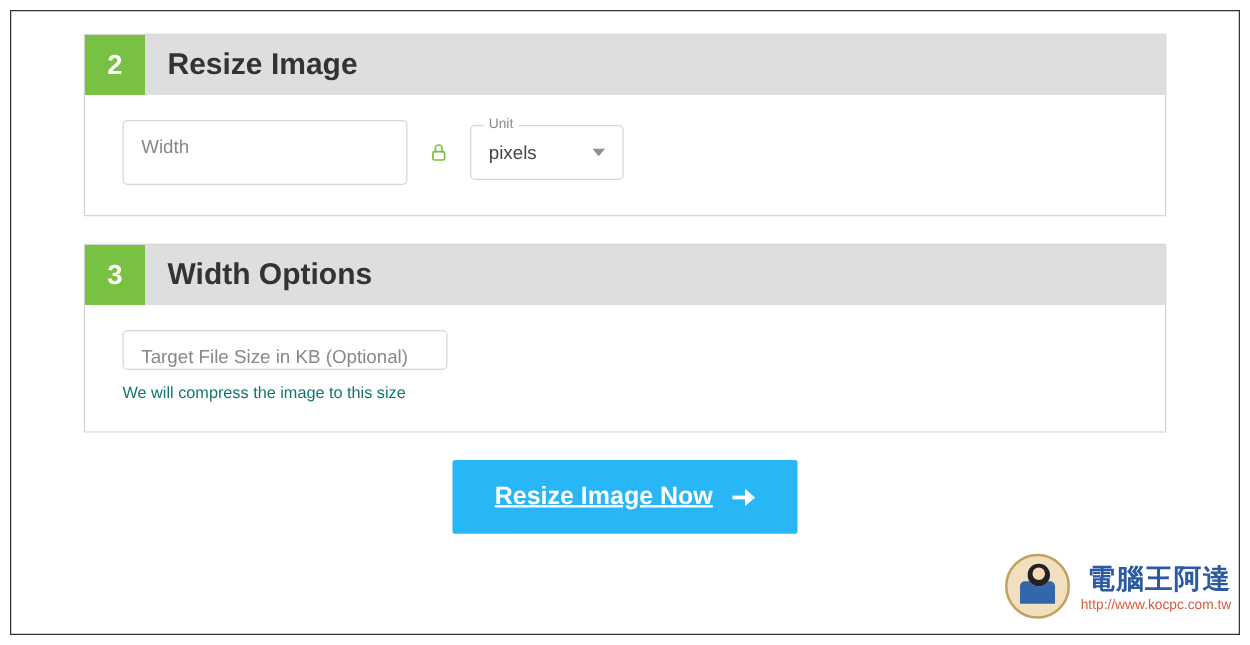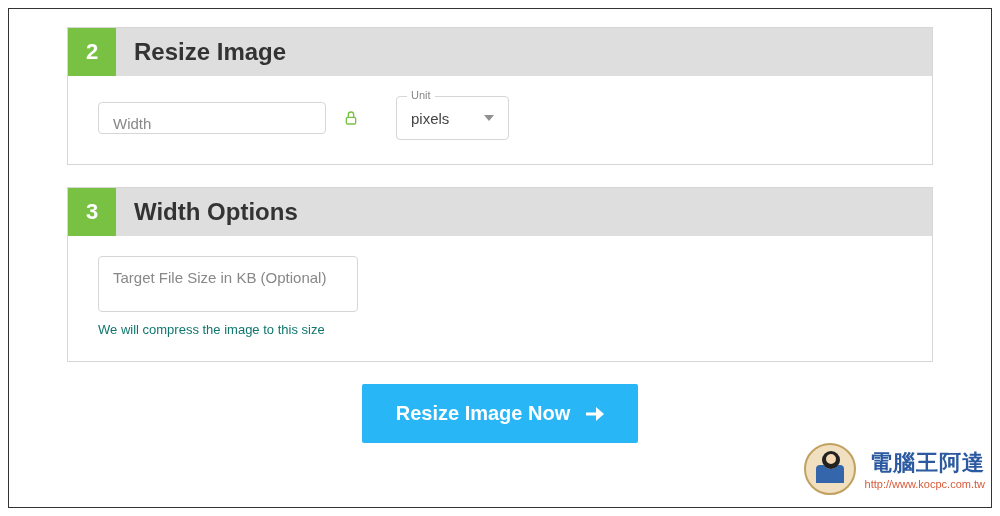--- a/index.html
+++ b/index.html
@@ -111,21 +111,21 @@
       color: #333;
       padding: 12px 14px;
       width: 100%;
       background: transparent;
     }
     .field-input::placeholder {
       color: #888;
     }
     .field-box.width, .field-box.height {
       width: 228px;
-      height: 32px;
+      height: 52px;
     }
     .field-floating-label {
       position: absolute;
       top: -8px;
       left: 10px;
       background: #fff;
       padding: 0 4px;
       font-size: 11px;
       color: #888;
     }
@@ -142,21 +142,21 @@
       border: 1px solid #d6d6d6;
       border-radius: 4px;
       background: #fff;
       height: 44px;
       display: flex;
       align-items: center;
       padding: 0 14px;
       cursor: pointer;
       gap: 12px;
     }
-    .select-box.unit { width: 113px; margin-left: 20px; }
+    .select-box.unit { width: 123px; }
     .select-box.saveas { width: 190px; }
     .select-value {
       font-size: 15px;
       color: #444;
       flex: 1;
     }
     .caret-down {
       width: 0; height: 0;
       border-left: 5px solid transparent;
       border-right: 5px solid transparent;
@@ -164,21 +164,21 @@
     }
 
     
     .save-row {
       display: flex;
       align-items: center;
       gap: 20px;
     }
     .field-box.filesize {
       width: 260px;
-      height: 56px;
+      height: 32px;
     }
     .hint-text {
       color: #0f766e;
       font-size: 13px;
       margin-top: 10px;
     }
 
     
     .resize-btn-row {
       display: flex;
@@ -190,20 +190,21 @@
       color: #fff;
       font-size: 20px;
       font-weight: 700;
       border: none;
       padding: 18px 34px;
       border-radius: 2px;
       cursor: pointer;
       display: flex;
       align-items: center;
       gap: 16px;
+      text-decoration: underline;
     }
     .arrow-right {
       display: inline-block;
       width: 18px;
       height: 14px;
       position: relative;
     }
     .arrow-right::before {
       content: "";
       position: absolute;

